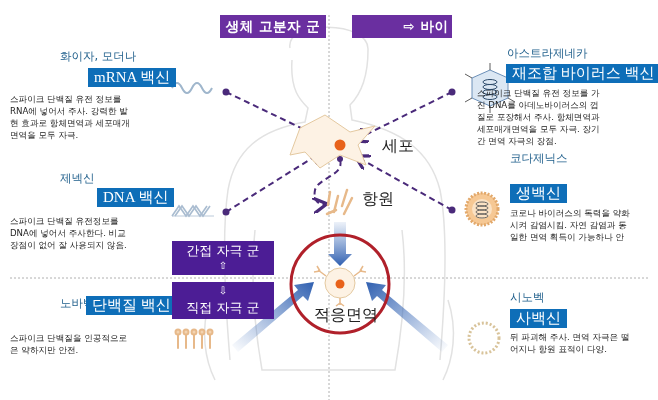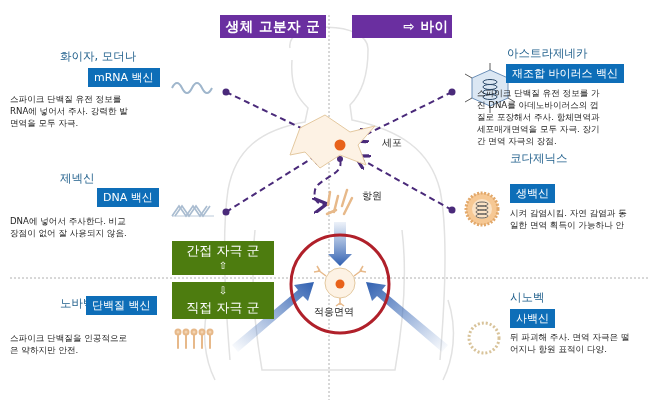--- a/index.html
+++ b/index.html
@@ -2,27 +2,27 @@
 <html><head>
 <meta charset="utf-8">
 <style>
   * { margin:0; padding:0; box-sizing:border-box; }
   html, body { width:658px; height:400px; background:#ffffff; overflow:hidden; }
   body { position:relative; font-family:"DejaVu Sans", sans-serif; color:#222; }
   svg.bg { position:absolute; left:0; top:0; }
   .hdr { position:absolute; top:15px; height:23px; background:#6a2fa0; color:#fff;
          font-size:13.5px; font-weight:bold; line-height:23px; text-align:center; letter-spacing:0.5px; }
   .company { position:absolute; font-size:11.5px; color:#1d5d8a; }
-  .vtype { position:absolute; height:19px; background:#0e6eb8; color:#fff; font-size:11px;
-           line-height:19px; padding:0 6px; white-space:nowrap; }
+  .vtype { position:absolute; height:19px; background:#0e6eb8; color:#fff; font-size:15px;
+           line-height:19px; padding:0 6px; white-space:nowrap;font-family:Liberation Serif, serif; }
   .desc { position:absolute; font-size:8.6px; line-height:12px; color:#222; }
   .right { }
   .left { text-align:left; }
-  .stim { position:absolute; background:#4d7c0f; color:#fff; text-align:center; font-size:13px; }
-  .lbl { position:absolute; font-size:10px; color:#222; }
+  .stim { position:absolute; background:#4c1d95; color:#fff; text-align:center; font-size:13px; }
+  .lbl { position:absolute; font-size:16px; color:#222; }
 </style>
 </head>
 <body>
 
 <svg class="bg" width="658" height="400" viewBox="0 0 658 400">
   <defs>
     <marker id="arrowP" markerWidth="8" markerHeight="8" refX="6" refY="4" orient="auto">
       <path d="M0,0 L7,4 L0,8" fill="none" stroke="#4a2a7a" stroke-width="1.6"></path>
     </marker>
     <linearGradient id="blueL" x1="0" y1="1" x2="1" y2="0">
@@ -147,43 +147,46 @@
 </svg>
 
 <div class="hdr" style="left:220px; width:106px;">생체 고분자 군 ⇦</div>
 <div class="hdr" style="left:352px; width:100px;padding-left:48px;">⇨ 바이러스 군</div>
 
 <div class="company right" style="left:60px; top:49px; width:100px;">화이자, 모더나</div>
 <div class="vtype" style="left:88px; top:68px;">mRNA 백신</div>
 <div class="desc right" style="left:10px; top:93px; width:150px;">
   <div>스파이크 단백질 유전 정보를</div>
   <div>RNA에 넣어서 주사. 강력한 발</div>
+  <div>현 효과로 항체면역과 세포매개</div>
   <div>면역을 모두 자극.</div>
 </div>
 
 <div class="company left" style="left:507px; top:46px; width:140px;">아스트라제네카</div>
 <div class="vtype" style="left:506px; top:64px;">재조합 바이러스 백신</div>
 <div class="desc left" style="left:477px; top:87px; width:150px;">
   <div>스파이크 단백질 유전 정보를 가</div>
   <div>진 DNA를 아데노바이러스의 껍</div>
   <div>질로 포장해서 주사. 항체면역과</div>
   <div>세포매개면역을 모두 자극. 장기</div>
   <div>간 면역 자극의 장점.</div>
 </div>
 
 <div class="company right" style="left:60px; top:171px; width:100px;">제넥신</div>
 <div class="vtype" style="left:97px; top:188px;">DNA 백신</div>
 <div class="desc right" style="left:10px; top:215px; width:150px;">
+  <div>스파이크 단백질 유전정보를</div>
   <div>DNA에 넣어서 주사한다. 비교</div>
   <div>장점이 없어 잘 사용되지 않음.</div>
 </div>
 
 <div class="company left" style="left:510px; top:151px; width:140px;">코다제닉스</div>
 <div class="vtype" style="left:510px; top:184px;">생백신</div>
 <div class="desc left" style="left:510px; top:207px; width:148px;">
+  <div>코로나 바이러스의 독력을 약화</div>
   <div>시켜 감염시킴. 자연 감염과 동</div>
   <div>일한 면역 획득이 가능하나 안</div>
 </div>
 
 <div class="company right" style="left:60px; top:296px; width:100px;">노바백스</div>
 <div class="vtype" style="left:86px; top:296px;">단백질 백신</div>
 <div class="desc right" style="left:10px; top:332px; width:150px;">
   <div>스파이크 단백질을 인공적으로</div>
   <div>은 약하지만 안전.</div>
 </div>

